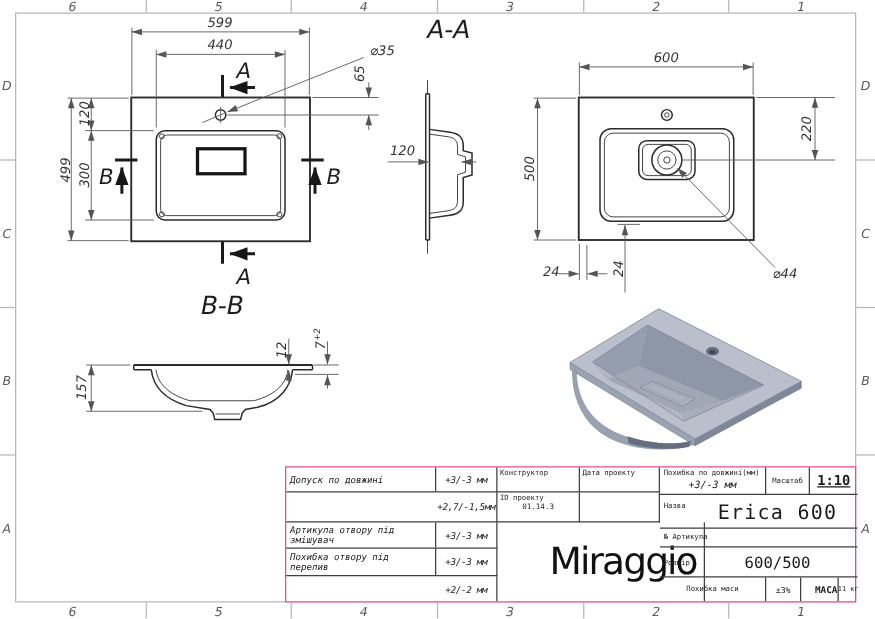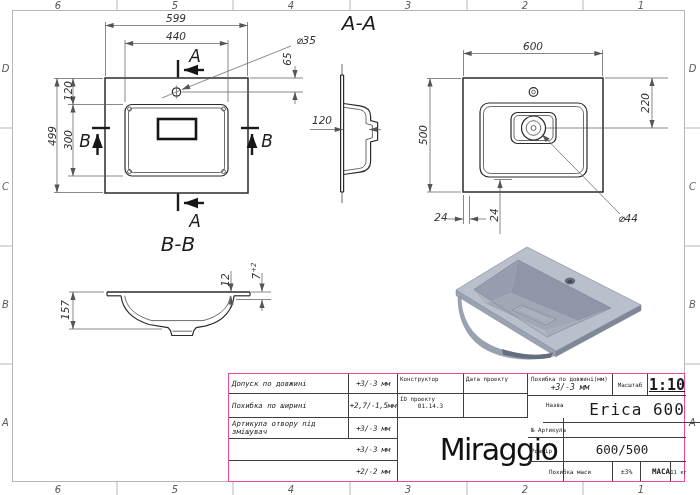--- a/index.html
+++ b/index.html
@@ -32,21 +32,21 @@
        font-style:italic;font-size:7.3px;line-height:8px;}
   .val{position:absolute;left:120px;right:0;top:0;bottom:0;display:flex;align-items:center;
        justify-content:center;font-style:italic;font-size:7.5px;letter-spacing:-.3px;}
   .tiny{font-size:5.8px;line-height:6px;}
   .corner{position:absolute;left:2px;top:2px;}
   .center{display:flex;align-items:center;justify-content:center;}
   .logo{font-family:"DejaVu Sans",sans-serif;font-size:30px;letter-spacing:-1.5px;
         color:#111;display:flex;align-items:center;justify-content:center;height:100%;}
   .namev{font-size:16px;letter-spacing:1px;}
   .sizev{font-size:12.5px;}
-  .scalev{font-size:15px;font-weight:bold;text-decoration:underline;}
+  .scalev{font-size:11px;font-weight:bold;text-decoration:underline;}
   .massl{font-size:7.5px;font-weight:bold;}
 </style>
 </head>
 <body>
 
 <div class="page">
 <svg width="700" height="495" viewBox="0 0 700 495">
   <defs>
     <marker id="dim" viewBox="0 0 9 6" refX="8.7" refY="3" markerWidth="9" markerHeight="6" orient="auto-start-reverse" markerUnits="userSpaceOnUse">
       <path d="M8.8,3 L0.6,5.6 L0.6,0.4 Z" fill="#555"></path>
@@ -287,28 +287,28 @@
   </g>
 </svg>
 
 <div class="tb">
 
   <div class="c br bb" style="left:0;top:0;width:169px;height:20px;">
     <div class="lbl">Допуск по довжині</div>
     <div class="val">+3/-3 мм</div>
   </div>
   <div class="c br bb" style="left:0;top:20px;width:169px;height:24px;">
-    <div class="lbl">Похибка по ширині</div>
     <div class="val">+2,7/-1,5мм</div>
   </div>
   <div class="c br bb" style="left:0;top:44px;width:169px;height:21px;">
     <div class="lbl">Артикула отвору під змішувач</div>
     <div class="val">+3/-3 мм</div>
   </div>
   <div class="c br bb" style="left:0;top:65px;width:169px;height:22px;">
+    <div class="lbl">Похибка отвору під перелив</div>
     <div class="val">+3/-3 мм</div>
   </div>
   <div class="c br" style="left:0;top:87px;width:169px;height:20px;">
     <div class="val">+2/-2 мм</div>
   </div>
 
   <div class="c br bb tiny" style="left:169px;top:0;width:66px;height:20px;">
     <span class="corner">Конструктор</span>
   </div>
   <div class="c br bb tiny" style="left:235px;top:0;width:64px;height:20px;">
@@ -327,21 +327,21 @@
     <div class="tiny" style="position:absolute;left:3px;top:2px;">Похибка по довжині(мм)</div>
     <div style="position:absolute;left:0;right:0;top:9px;text-align:center;font-size:8px;font-style:italic;">+3/-3 мм</div>
   </div>
   <div class="c br bb center tiny" style="left:384px;top:0;width:35px;height:22px;">
     <span>Масштаб</span>
   </div>
   <div class="c bb center scalev" style="left:419px;top:0;width:38px;height:22px;">
     <span>1:10</span>
   </div>
 
-  <div class="c bb" style="left:314px;top:22px;width:158px;height:27px;text-align:center;">
+  <div class="c bb" style="left:299px;top:22px;width:158px;height:27px;text-align:center;">
     <span class="tiny" style="position:absolute;left:3px;top:6px;">Назва</span>
     <div class="center namev" style="position:absolute;left:30px;right:0;top:0;bottom:0;">Erica 600</div>
   </div>
   <div class="c bb" style="left:299px;top:49px;width:158px;height:15px;">
     <span class="tiny" style="position:absolute;left:3px;top:4px;">№ Артикула</span>
   </div>
   <div class="c bb" style="left:299px;top:64px;width:158px;height:24px;">
     <span class="tiny" style="position:absolute;left:3px;top:10px;">Розмір</span>
     <div class="center sizev" style="position:absolute;left:30px;right:0;top:0;bottom:0;">600/500</div>
   </div>

